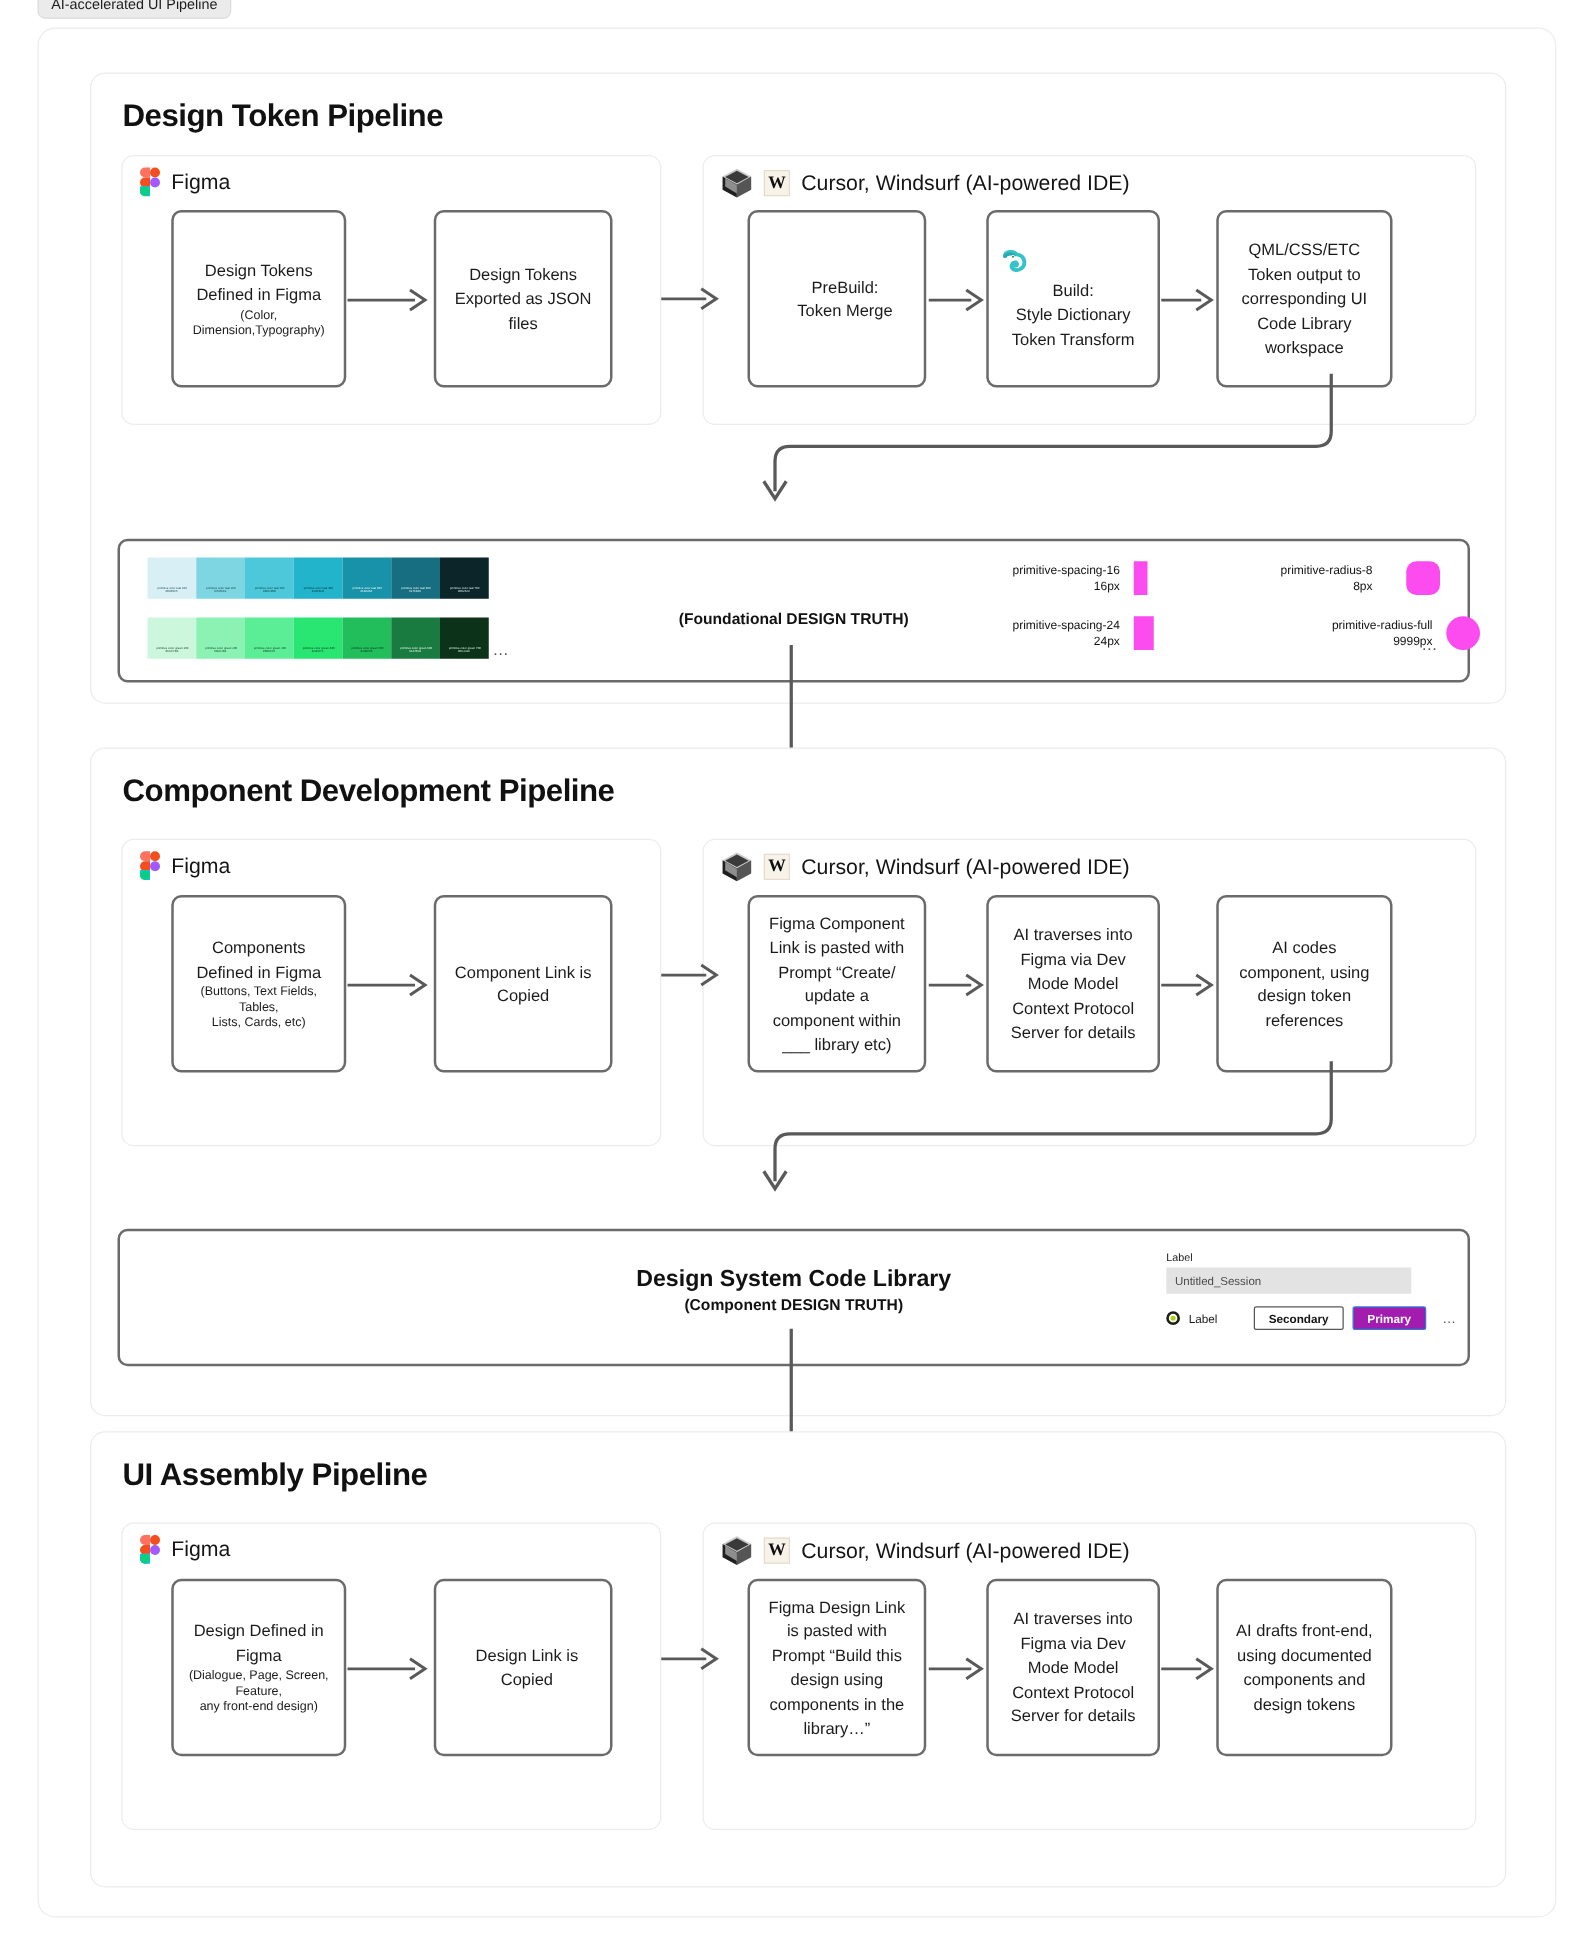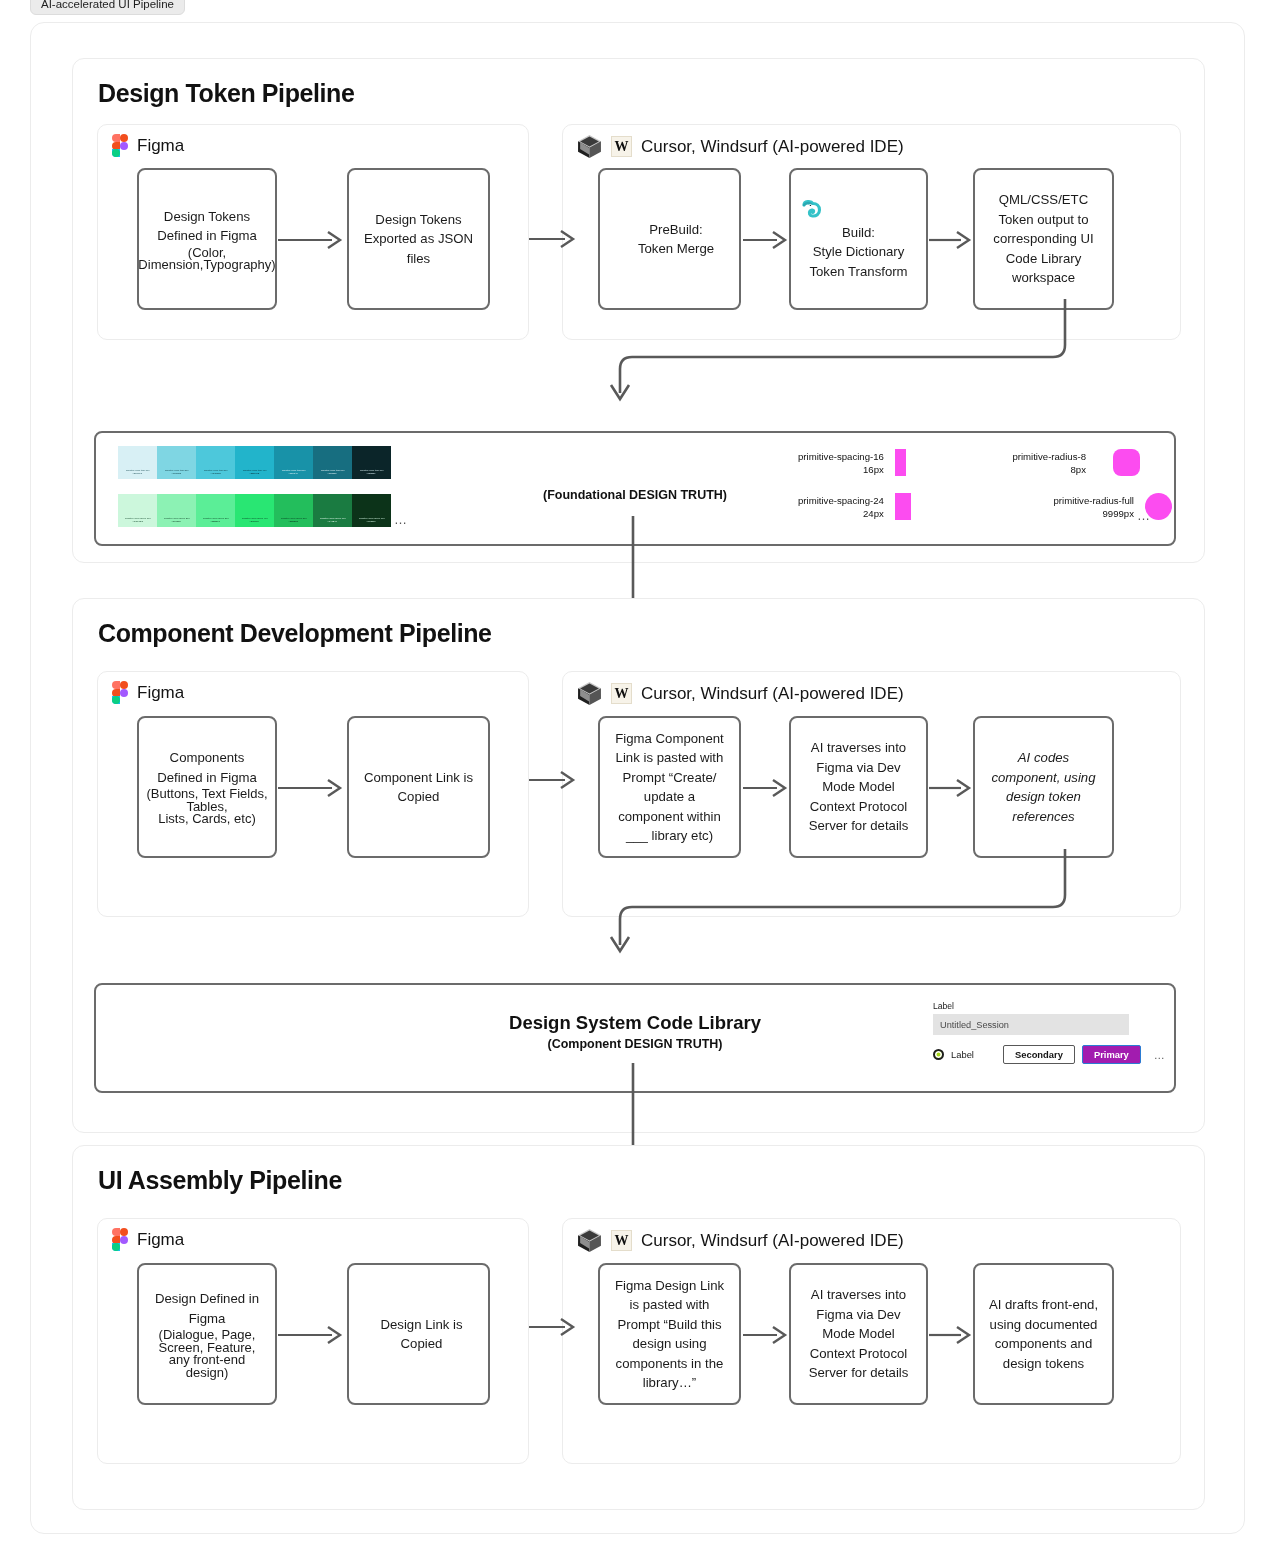--- a/index.html
+++ b/index.html
@@ -69,21 +69,21 @@
   .chameleon-ico{ width:24px;height:24px; }
 
   
   .node{
     position:absolute; background:#fff;
     border:2px solid #6b6b6b; border-radius:8px;
     display:flex; flex-direction:column; align-items:center; justify-content:center;
     text-align:center; padding:8px 7px;
   }
   .node .ttl{ font-size:13.2px; line-height:19.5px; color:#1b1b1b; }
-  .node .sub{ font-size:13px; line-height:12.5px; color:#1b1b1b; margin-top:1px; }
+  .node .sub{ font-size:10px; line-height:12.5px; color:#1b1b1b; margin-top:1px; }
   .node .node-ico{ margin-bottom:2px; align-self:flex-start; margin-left:2px; }
 
   
   .conn{ position:absolute; overflow:visible; }
 
   
   .band{
     position:absolute; left:63px; width:1082px;
     border:2px solid #6b6b6b; border-radius:8px; background:#fff;
   }
@@ -103,21 +103,21 @@
   .swatch{
     width:39px; height:33px; position:relative;
     display:flex; flex-direction:column; align-items:center; justify-content:flex-end;
     padding-bottom:3px; overflow:hidden;
   }
   .swatch span{ font-size:2.5px; line-height:3.6px; white-space:nowrap; transform:scale(.92); }
   .ellip{ font-size:13px; color:#555; align-self:flex-end; margin-left:3px; }
 
   
   .tok-row{ position:absolute; display:flex; align-items:center; }
-  .tok-text{ text-align:right; }
+  .tok-text{ text-align:right;margin-left:12px; }
   .tok-name{ font-size:9.6px; line-height:13px; color:#111; }
   .tok-val { font-size:9.6px; line-height:13px; color:#111; }
   .tok-shape{ margin-left:11px; background:#fc4cf0; }
 
   
   .spec{ position:absolute; }
   .spec-label{ font-size:8.6px; color:#222; margin-bottom:3px; }
   .spec-input{
     width:196px; height:21px; background:#e3e3e3; border:none;
     display:flex; align-items:center; padding-left:7px;
@@ -367,21 +367,21 @@
         </span>
         <span class="ico windsurf-ico">W</span>
         <span>Cursor, Windsurf (AI-powered IDE)</span>
       </div>
       <div class="node" style="left:35px; top:44px; width:143px; height:142px;">
         <div class="ttl">Figma Component<br>Link is pasted with<br>Prompt “Create/<br>update a<br>component within<br>___ library etc)</div>
       </div>
       <div class="node" style="left:226px; top:44px; width:139px; height:142px;">
         <div class="ttl">AI traverses into<br>Figma via Dev<br>Mode Model<br>Context Protocol<br>Server for details</div>
       </div>
-      <div class="node" style="left:410px; top:44px; width:141px; height:142px;font-style:italic;">
+      <div class="node" style="left:410px; top:44px; width:141px; height:142px;">
         <div class="ttl">AI codes<br>component, using<br>design token<br>references</div>
       </div>
       <svg class="conn" style="left:180px; top:107px;" width="50" height="18">
         <line x1="0" y1="9" x2="34" y2="9" stroke="#595959" stroke-width="2.2"></line>
         <polyline points="30,1 42,9 30,17" fill="none" stroke="#595959" stroke-width="2.4"></polyline>
       </svg>
       <svg class="conn" style="left:366px; top:107px;" width="48" height="18">
         <line x1="0" y1="9" x2="32" y2="9" stroke="#595959" stroke-width="2.2"></line>
         <polyline points="28,1 40,9 28,17" fill="none" stroke="#595959" stroke-width="2.4"></polyline>
       </svg>

